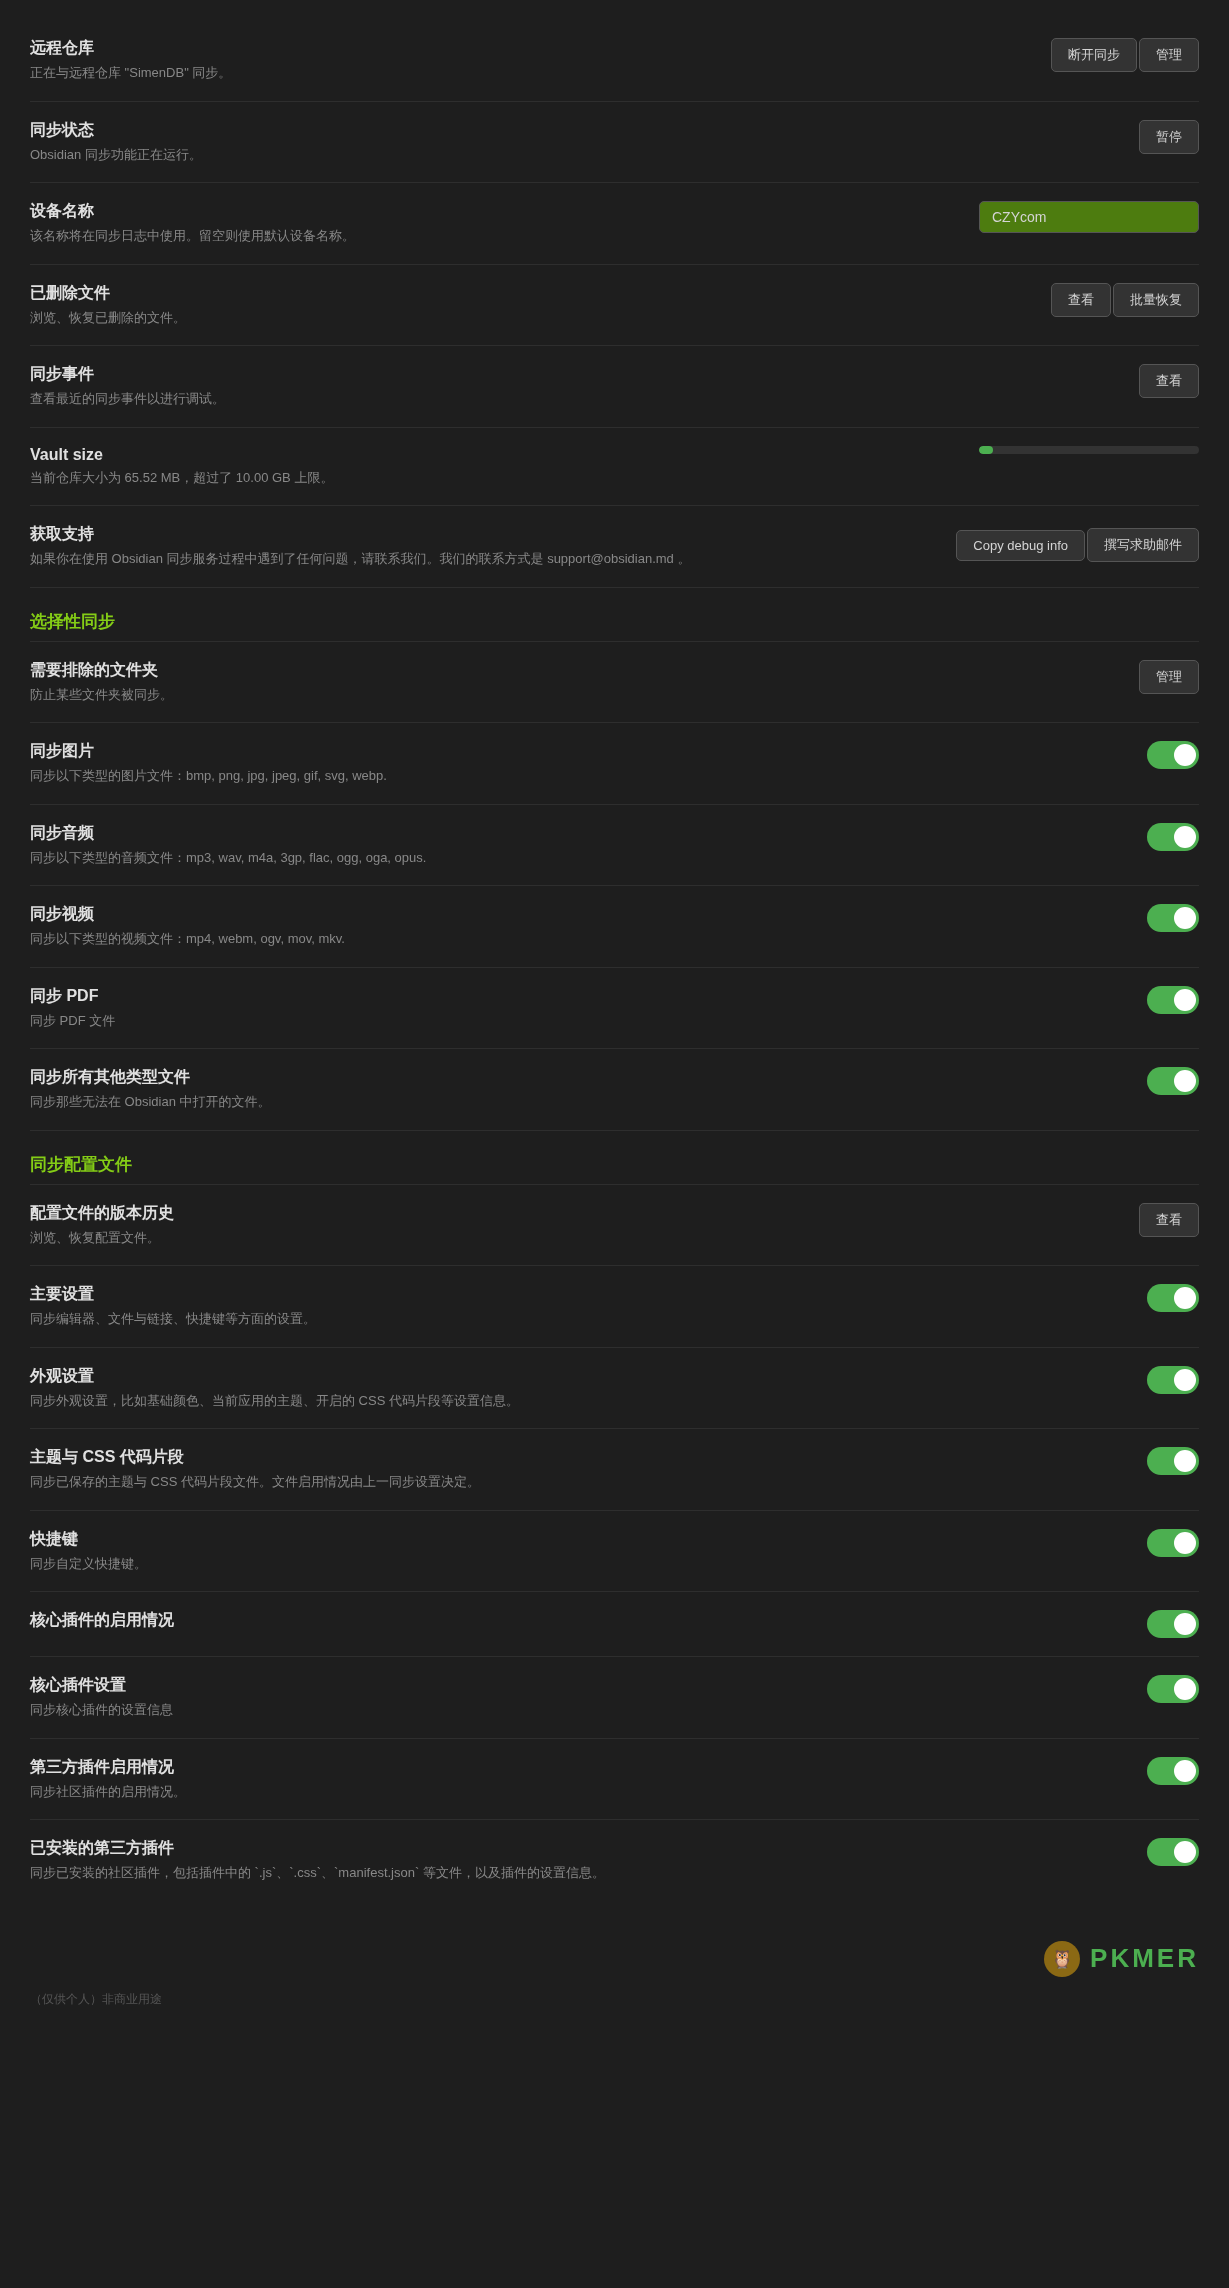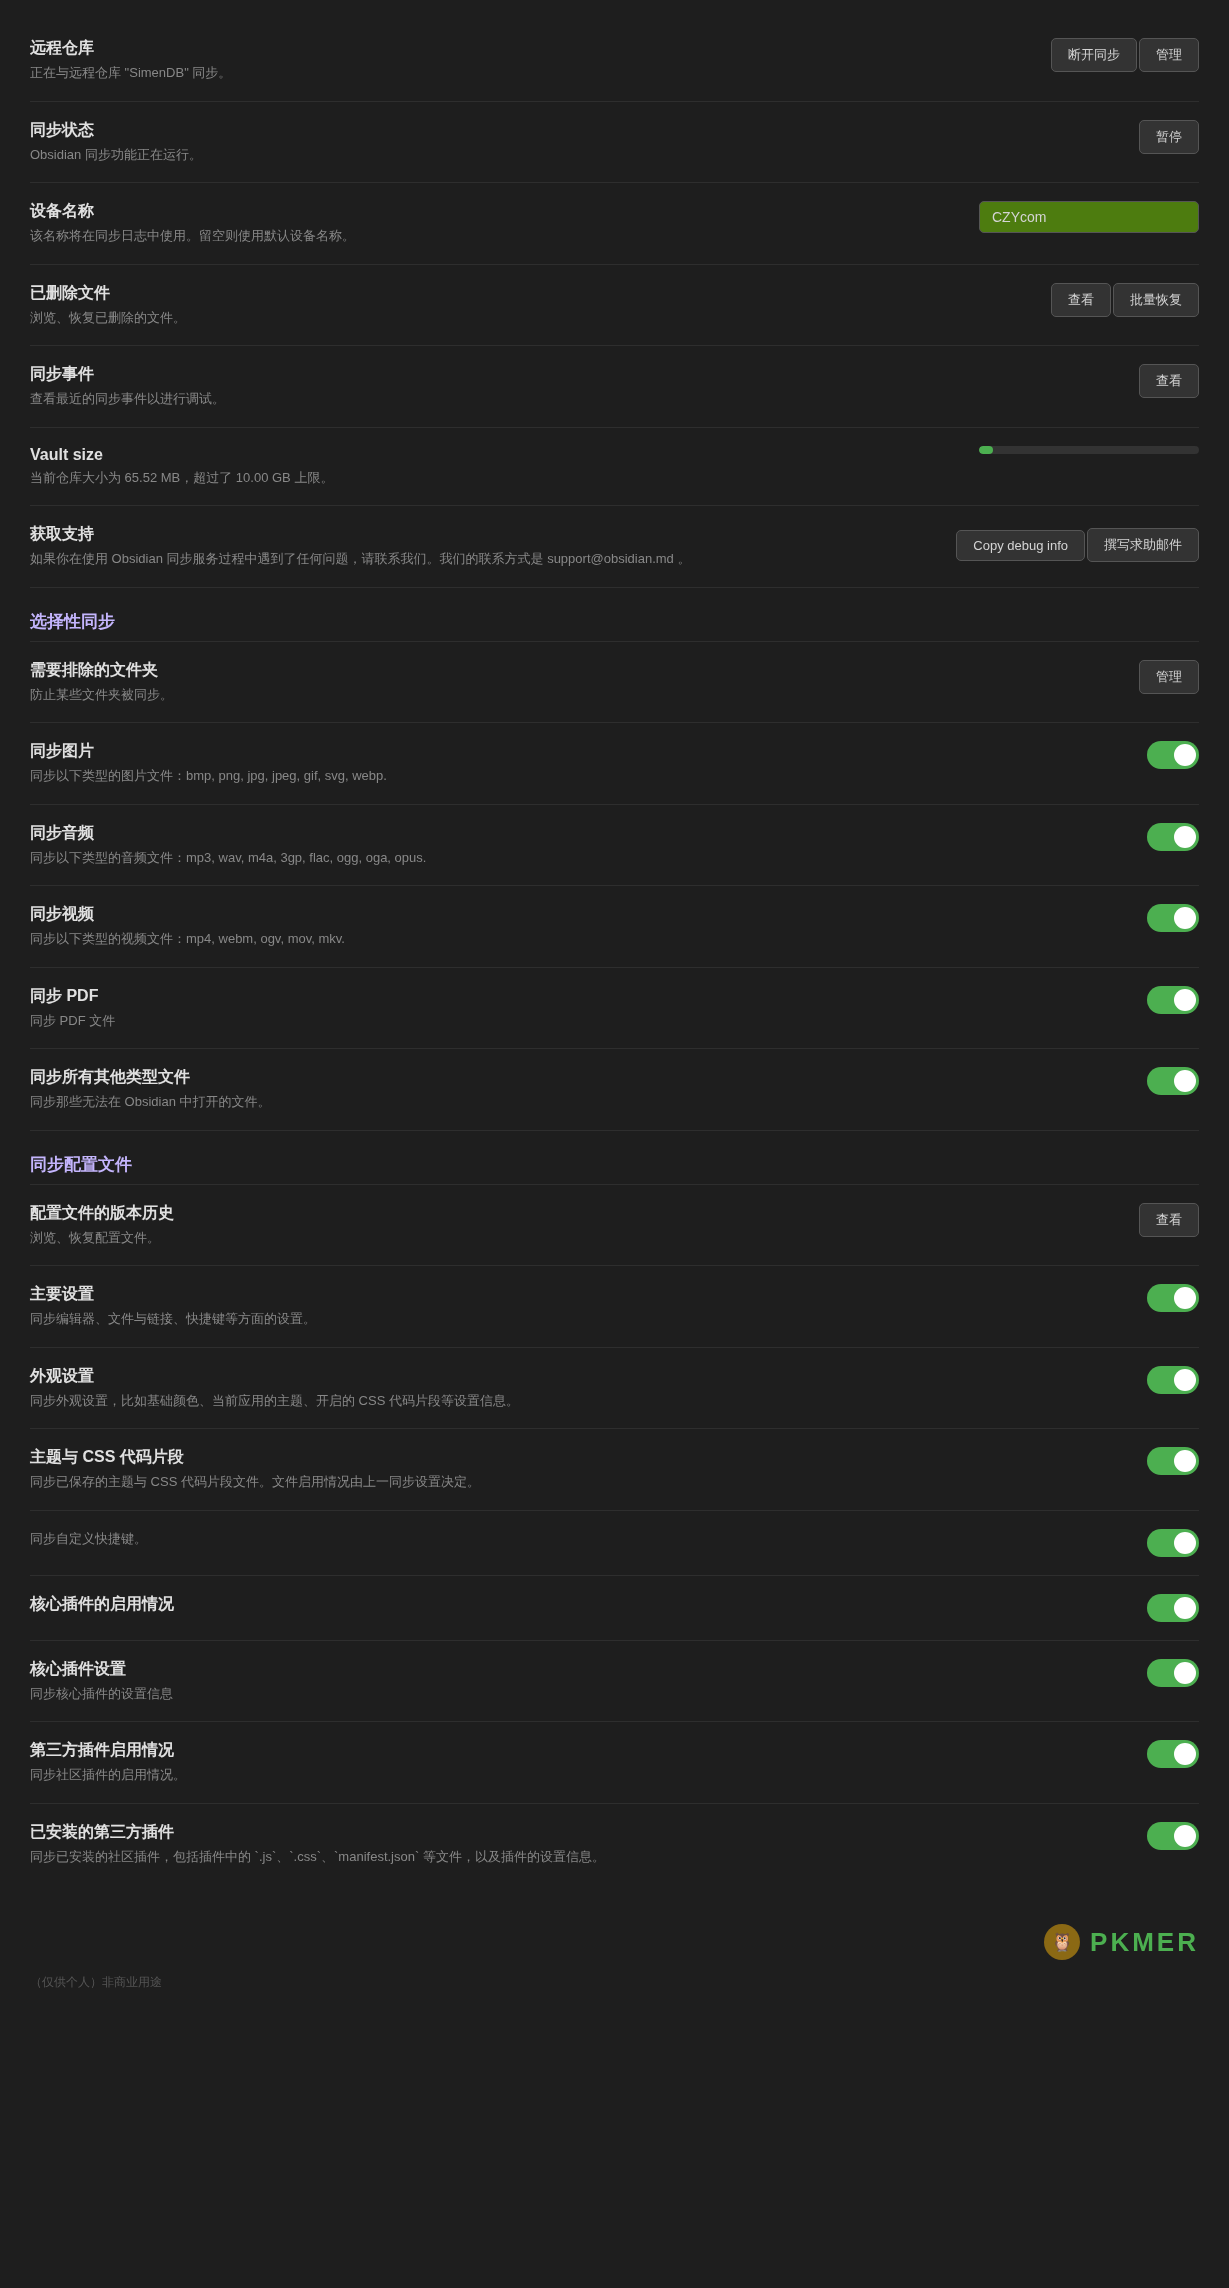--- a/index.html
+++ b/index.html
@@ -91,21 +91,21 @@
     }
     .progress-bar-fill {
       height: 100%;
       background: #4caf50;
       border-radius: 4px;
     }
     
     .group-heading {
       font-size: 17px;
       font-weight: 700;
-      color: #c4b5fd;
+      color: #84cc16;
       padding: 22px 0 8px 0;
     }
     
     .divider {
       border: none;
       border-top: 1px solid #2e2e2e;
       margin: 0;
     }
     .pkmer-badge {
       display: flex;
@@ -377,20 +377,21 @@
           <div class="toggle-track"></div>
           <div class="toggle-thumb"></div>
         </div>
       </div>
     </div>
   </div>
 
   <div class="section">
     <div class="row">
       <div class="row-left">
+        <div class="section-header">快捷键</div>
         <div class="section-desc">同步自定义快捷键。</div>
       </div>
       <div class="row-right">
         <div class="toggle">
           <div class="toggle-track"></div>
           <div class="toggle-thumb"></div>
         </div>
       </div>
     </div>
   </div>

